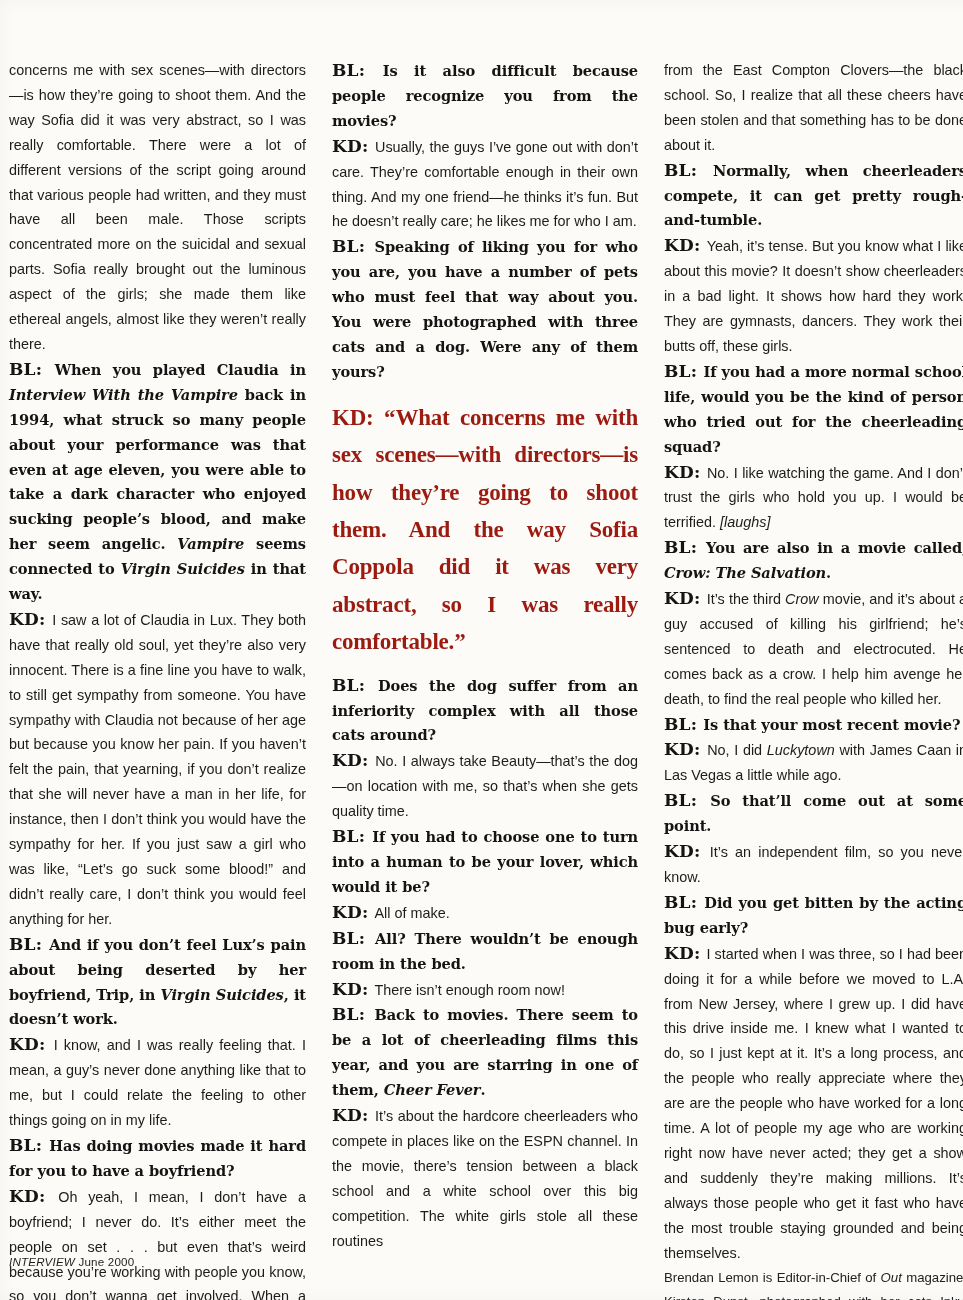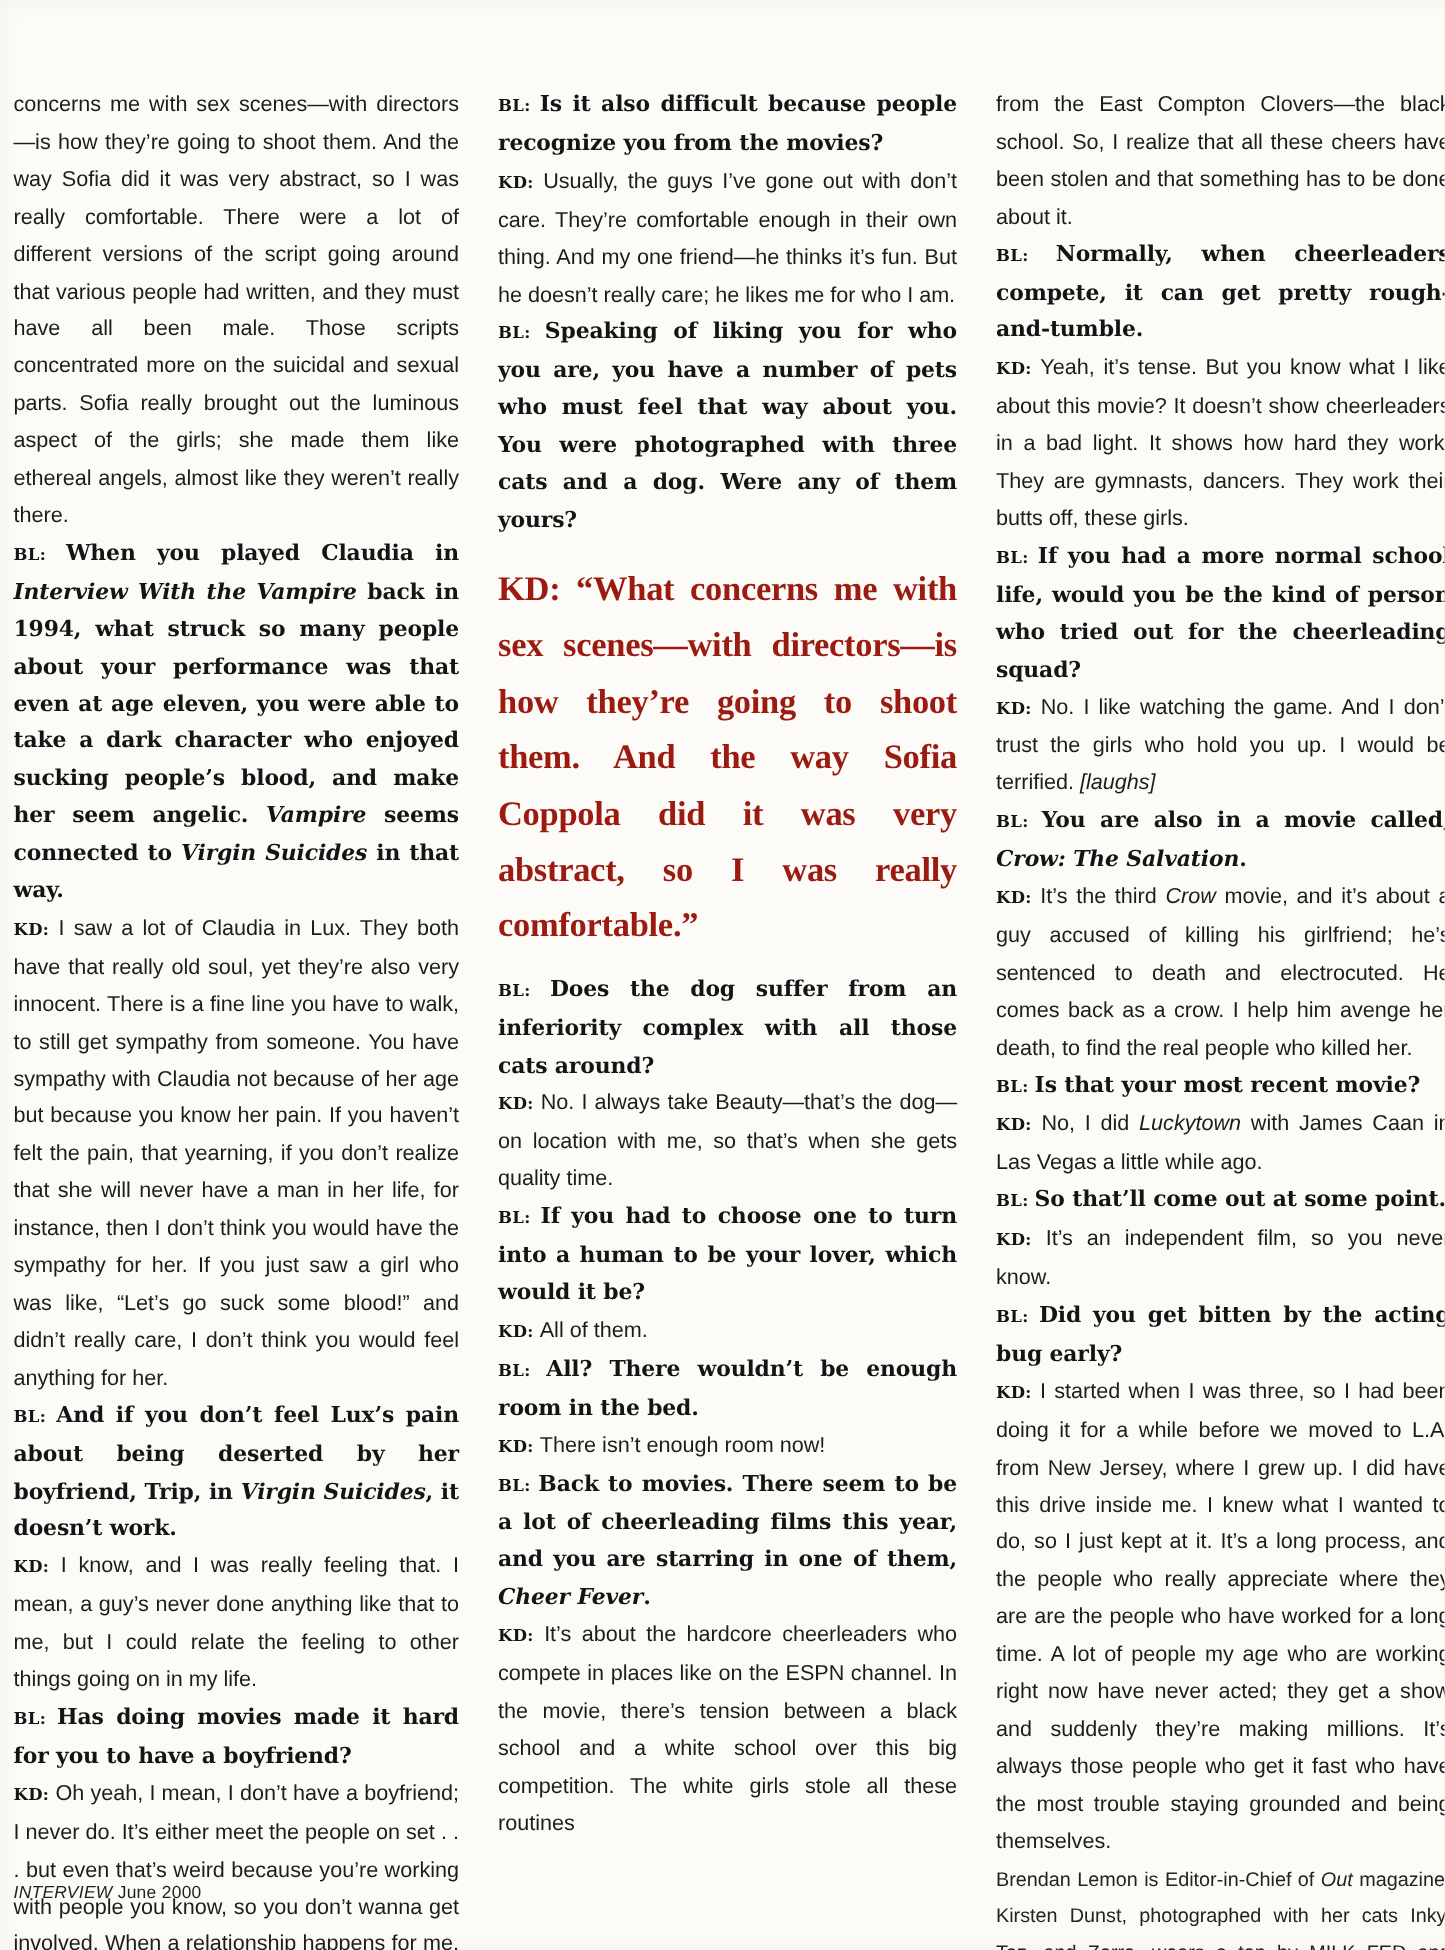--- a/index.html
+++ b/index.html
@@ -31,21 +31,21 @@
   p.question{
     font-family:"DejaVu Serif",serif;
     font-weight:700;
     font-size:14.6px;line-height:24.9px;
     color:#141414;
     letter-spacing:-0.1px;
   }
   span.prefix{
     font-family:"DejaVu Serif",serif;
     font-weight:700;
-    font-size:11px;
+    font-size:17px;
     color:#141414;
     letter-spacing:0.2px;
   }
   p.quote{
     font-family:Liberation Serif, serif;
     font-weight:700;
     font-size:23px;line-height:37.4px;
     color:var(--quote-color,#9b1b11);
     margin:14px 0 12px 0;
     letter-spacing:-0.2px;
@@ -81,21 +81,21 @@
         <p class="block answer"><span class="prefix">KD: </span><span>Oh yeah, I mean, I don’t have a boyfriend; I never do. It’s either meet the people on set . . . but even that’s weird because you’re working with people you know, so you don’t wanna get involved. When a relationship happens for me, it will happen, but it’s hard, definitely.</span></p>
       </div>
       <div class="column">
         <p class="block question"><span class="prefix">BL: </span><span>Is it also difficult because people recognize you from the movies?</span></p>
         <p class="block answer"><span class="prefix">KD: </span><span>Usually, the guys I’ve gone out with don’t care. They’re comfortable enough in their own thing. And my one friend—he thinks it’s fun. But he doesn’t really care; he likes me for who I am.</span></p>
         <p class="block question"><span class="prefix">BL: </span><span>Speaking of liking you for who you are, you have a number of pets who must feel that way about you. You were photographed with three cats and a dog. Were any of them yours?</span></p>
         <p class="block quote"><span>KD: “What concerns me with sex scenes—with directors—is how they’re going to shoot them. And the way Sofia Coppola did it was very abstract, so I was really comfortable.”</span></p>
         <p class="block question"><span class="prefix">BL: </span><span>Does the dog suffer from an inferiority complex with all those cats around?</span></p>
         <p class="block answer"><span class="prefix">KD: </span><span>No. I always take Beauty—that’s the dog—on location with me, so that’s when she gets quality time.</span></p>
         <p class="block question"><span class="prefix">BL: </span><span>If you had to choose one to turn into a human to be your lover, which would it be?</span></p>
-        <p class="block answer"><span class="prefix">KD: </span><span>All of them.</span></p>
+        <p class="block answer"><span class="prefix">KD: </span><span>All of make.</span></p>
         <p class="block question"><span class="prefix">BL: </span><span>All? There wouldn’t be enough room in the bed.</span></p>
         <p class="block answer"><span class="prefix">KD: </span><span>There isn’t enough room now!</span></p>
         <p class="block question"><span class="prefix">BL: </span><span>Back to movies. There seem to be a lot of cheerleading films this year, and you are starring in one of them, </span><span class="it">Cheer Fever</span><span>.</span></p>
         <p class="block answer"><span class="prefix">KD: </span><span>It’s about the hardcore cheerleaders who compete in places like on the ESPN channel. In the movie, there’s tension between a black school and a white school over this big competition. The white girls stole all these routines</span></p>
       </div>
       <div class="column">
         <p class="block answer"><span>from the East Compton Clovers—the black school. So, I realize that all these cheers have been stolen and that something has to be done about it.</span></p>
         <p class="block question"><span class="prefix">BL: </span><span>Normally, when cheerleaders compete, it can get pretty rough-and-tumble.</span></p>
         <p class="block answer"><span class="prefix">KD: </span><span>Yeah, it’s tense. But you know what I like about this movie? It doesn’t show cheerleaders in a bad light. It shows how hard they work. They are gymnasts, dancers. They work their butts off, these girls.</span></p>
         <p class="block question"><span class="prefix">BL: </span><span>If you had a more normal school life, would you be the kind of person who tried out for the cheerleading squad?</span></p>

